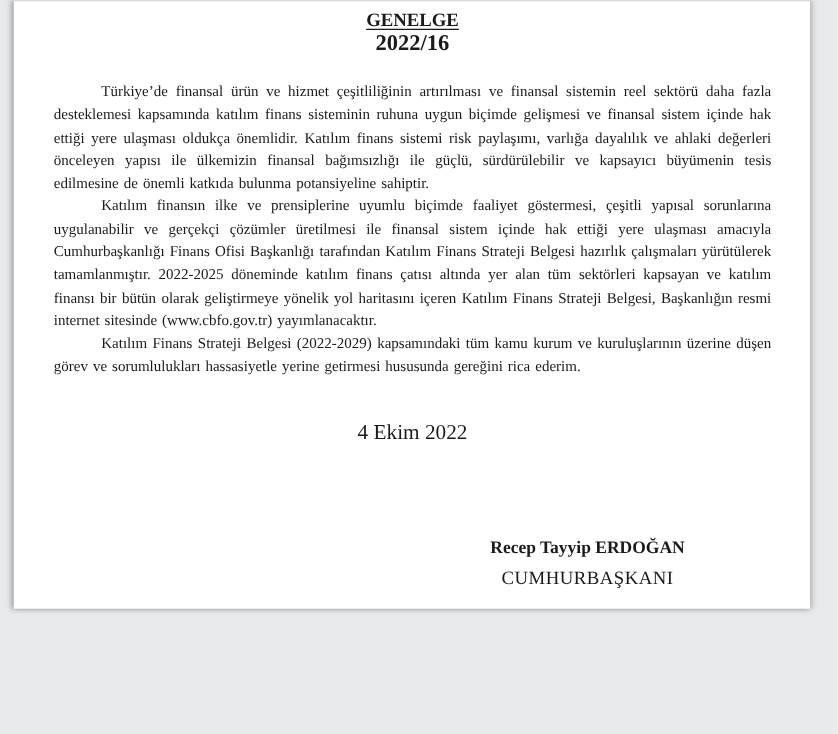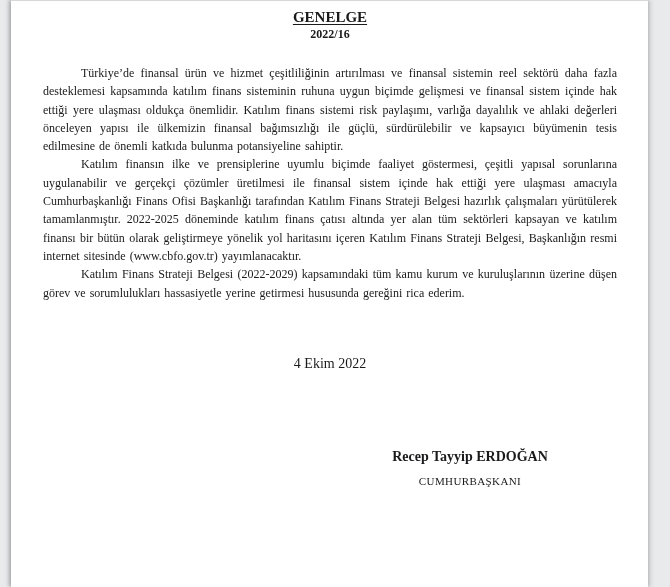--- a/index.html
+++ b/index.html
@@ -9,69 +9,69 @@
     position: relative;
     overflow: hidden;
     background: #e9eaec; 
     font-family: "Liberation Serif", "DejaVu Serif", serif;
   }
   .page {
     position: absolute;
     left: 11px;
     top: 0;
     width: 637px;
-    height: 587px;
+    height: 487px;
     background: #ffffff;
     box-shadow: -2px 0 4px rgba(90, 90, 95, 0.45), 2px 0 4px rgba(120, 120, 125, 0.35);
     border-top: 1px solid #d7d8da;
     box-sizing: border-box;
     padding: 8px 31px 0 32px;
     color: #1a1a1c;
   }
   .heading { text-align: center; margin: 0 0 21px 0; }
   .doc-title {
     font-weight: bold;
     font-size: 15px;
     line-height: 17px;
     text-decoration: underline;
     text-underline-offset: 2px;
   }
   .doc-number {
     font-weight: bold;
-    font-size: 12px;
+    font-size: 18px;
     line-height: 17px;
   }
   .para {
     margin: 0;
     font-size: 12px;
     line-height: 18.3px;
     text-align: justify;
     text-indent: 38px;
     word-spacing: 1px;
   }
   .doc-date {
-    margin-top: 53px;
+    margin-top: 35px;
     text-align: center;
-    font-size: 14px;
+    font-size: 17px;
     line-height: 18px;
   }
   .signature {
     margin-top: 74px;
     margin-left: auto;
     margin-right: 47px;
     width: 200px;
     text-align: center;
   }
   .sig-name {
     font-weight: bold;
     font-size: 14px;
     line-height: 20px;
   }
   .sig-title {
-    font-size: 11px;
+    font-size: 15px;
     line-height: 18px;
     margin-top: 5px;
     letter-spacing: 0.4px;
   }
 </style>
 </head>
 <body>
 
 <div class="page">
   <div class="heading">

